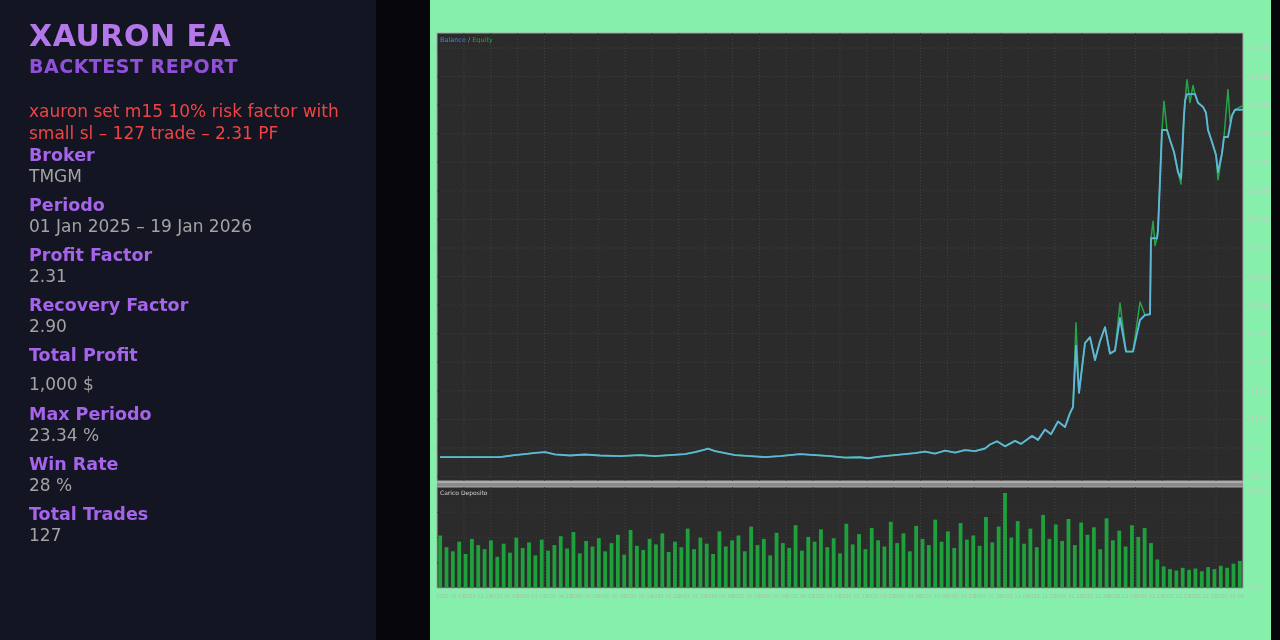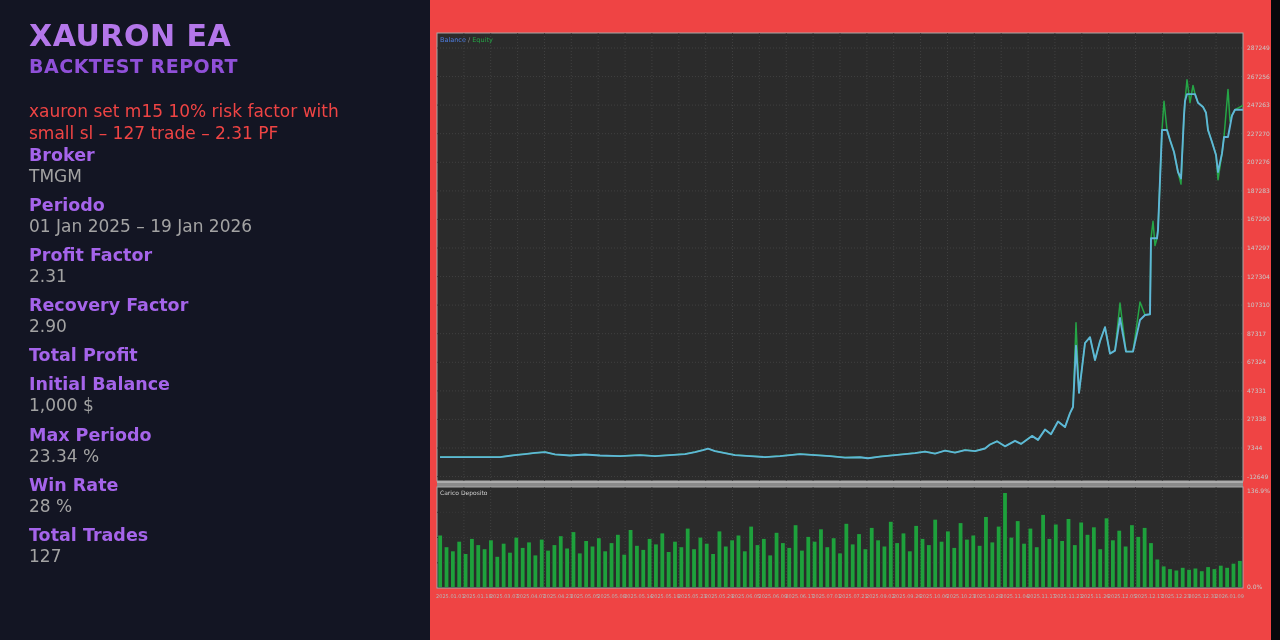--- a/index.html
+++ b/index.html
@@ -1,31 +1,31 @@
 <!DOCTYPE html>
 <html><head>
 <meta charset="utf-8">
 <style>
   html,body{margin:0;padding:0;background:#07070b;}
   body{width:1280px;height:640px;position:relative;overflow:hidden;
        font-family:"DejaVu Sans","Liberation Sans",sans-serif;}
 
   
-  .left-panel{position:absolute;left:0;top:0;width:430px;height:640px;
+  .left-panel{position:absolute;left:0;top:0;width:376px;height:640px;
               background:#131523;box-sizing:border-box;padding:18px 16px 0 29px;}
   .title{margin:0;font-size:30px;font-weight:bold;letter-spacing:.5px;color:#b477ea;}
   .subtitle{margin:2px 0 4px;font-size:19px;font-weight:bold;letter-spacing:.5px;color:#9050d8;}
   .desc{margin:24px 0 0;width:336px;font-size:17px;line-height:1.28;color:#ef4444;}
   .stats{}
   .stat{margin-bottom:8.6px;}
   .stat-label{font-size:17.5px;font-weight:bold;color:#a564ea;line-height:21px;}
   .stat-value{font-size:17px;color:#a3a3a3;line-height:20.5px;}
 
   
-  .right-panel{position:absolute;left:430px;top:0;width:841px;height:640px;background:#ef4444;}
+  .right-panel{position:absolute;left:430px;top:0;width:841px;height:640px;background:#86efac;}
   .right-panel svg{position:absolute;left:0;top:0;}
   .yt{font-size:6px;fill:#c9c9c9;}
   .xt{font-size:5px;fill:#b5b5b5;}
   .lgd{font-size:6.5px;}
   .panlab{font-size:6px;fill:#cfcfcf;}
 </style>
 </head>
 <body>
 
 <div class="left-panel">
@@ -47,21 +47,20 @@
       <div class="stat-value">2.31</div>
     </div>
     <div class="stat">
       <div class="stat-label">Recovery Factor</div>
       <div class="stat-value">2.90</div>
     </div>
     <div class="stat">
       <div class="stat-label">Total Profit</div>
     </div>
     <div class="stat">
-      <div class="stat-label">Initial Balance</div>
       <div class="stat-value">1,000 $</div>
     </div>
     <div class="stat">
       <div class="stat-label">Max Periodo</div>
       <div class="stat-value">23.34 %</div>
     </div>
     <div class="stat">
       <div class="stat-label">Win Rate</div>
       <div class="stat-value">28 %</div>
     </div>

